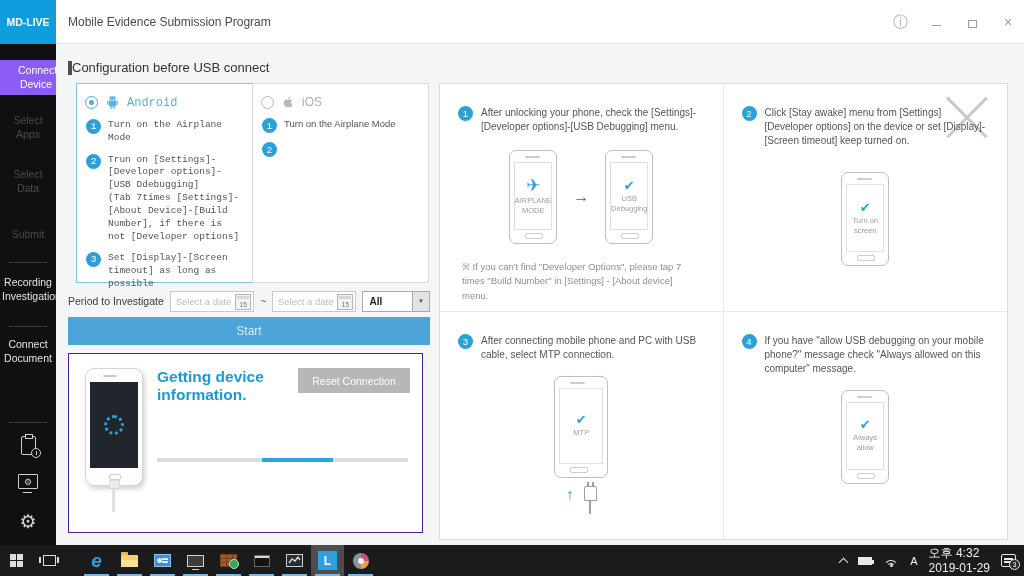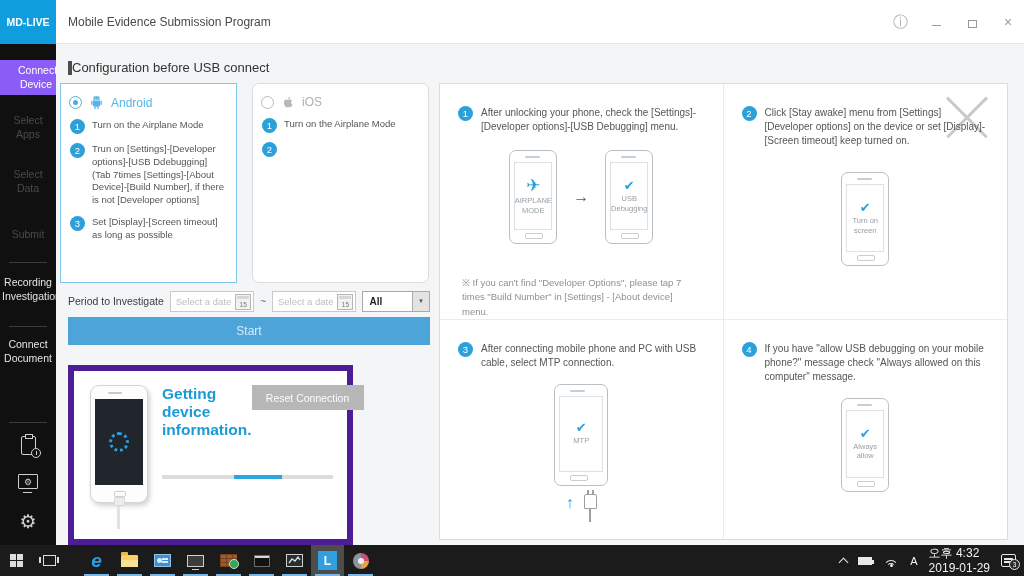--- a/index.html
+++ b/index.html
@@ -35,22 +35,22 @@
   .gear-glyph { font-size:19px; color:#cfcfcf; line-height:1; }
 
   
   .content { position:absolute; left:56px; top:44px; width:968px; height:501px; background:#f4f5f6; }
   .heading { position:absolute; left:12px; top:16px; display:flex; align-items:center; gap:0; }
   .heading-bar { width:4px; height:14px; background:#4d4d4d; }
   .heading-text { font-size:13px; color:#333; }
 
   .os-panel { position:absolute; top:39px; width:177px; height:200px; background:#fff; border:1px solid #dcdcdc; cursor:pointer; }
   .os-panel.selected { border:1px solid #7fc5ec; }
-  .panel-android { left:4px; }
-  .panel-ios { left:196px;border-radius:7px; }
+  .panel-android { left:20px;font-family:Liberation Mono, monospace; }
+  .panel-ios { left:196px; }
   .os-head { display:flex; align-items:center; gap:6px; padding:10px 8px 8px 8px; }
   .radio { width:13px; height:13px; border-radius:50%; border:1px solid #b9b9b9; position:relative; flex:0 0 auto; }
   .radio.sel { border-color:#49aee3; }
   .radio.sel::after { content:""; position:absolute; left:3px; top:3px; width:5px; height:5px; border-radius:50%; background:#49aee3; }
   .os-label-android { font-size:12px; color:#54b4e7; }
   .os-label-ios { font-size:12px; color:#b0b0b0; }
   .step { display:flex; gap:7px; padding:0 9px; margin-bottom:9px; }
   .badge { flex:0 0 auto; width:15px; height:15px; border-radius:50%; background:#2d9fd9; color:#fff; font-size:9.5px; text-align:center; line-height:15px; }
   .step-text { font-size:9.5px; color:#555; line-height:1.35; white-space:pre-line; }
 
@@ -61,21 +61,21 @@
   .date-box input::placeholder { color:#bcbcbc; }
   .cal-btn { position:absolute; right:2px; top:2px; width:16px; height:16px; border:1px solid #b5b5b5; background:#f2f2f2; font-size:6.5px; color:#777; display:flex; align-items:flex-end; justify-content:center; padding-bottom:1px; }
   .cal-btn::before { content:""; position:absolute; top:1px; left:1px; right:1px; height:3px; background:#d7d7d7; }
   .tilde { font-size:10px; color:#666; }
   .filter-select { width:76px; height:21px; border:1px solid #a9a9a9; background:#fff; display:flex; align-items:center; position:relative; cursor:pointer; }
   .filter-value { font-size:10px; color:#222; font-weight:bold; padding-left:6px; }
   .dd-btn { position:absolute; right:0; top:0; width:17px; height:19px; background:#e3e3e3; border-left:1px solid #a9a9a9; display:flex; align-items:center; justify-content:center; font-size:6px; color:#555; }
 
   .start-btn { position:absolute; left:12px; top:273px; width:362px; height:28px; background:#4ca4d9; border:none; color:#d8ecf8; font-size:12px; font-family:"Liberation Sans",sans-serif; cursor:pointer; }
 
-  .device-panel { position:absolute; left:12px; top:321px; width:285px; height:180px; background:#fff; border:6px solid #4c1d95; }
+  .device-panel { position:absolute; left:12px; top:309px; width:355px; height:180px; background:#fff; border:1px solid #4c1d95; }
   .big-phone { position:absolute; left:16px; top:14px; width:58px; height:118px; background:#fdfdfd; border:1px solid #d5d5d5; border-radius:9px; box-shadow:2px 3px 5px rgba(0,0,0,.18); }
   .big-phone::before { content:""; position:absolute; top:6px; left:17px; width:14px; height:2px; background:#c9c9c9; border-radius:1px; }
   .big-screen { position:absolute; top:13px; left:4px; right:4px; bottom:17px; background:#20262b; display:flex; align-items:center; justify-content:center; }
   .spinner { width:20px; height:20px; border:3px dotted #2d9fd9; border-radius:50%; }
   .big-phone .home { position:absolute; bottom:5px; left:23px; width:12px; height:6px; border:1px solid #cfcfcf; border-radius:2px; }
   .cable { position:absolute; left:43px; top:132px; width:3px; height:26px; background:#e2e2e2; }
   .cable::before { content:""; position:absolute; top:-6px; left:-3px; width:9px; height:7px; background:#ececec; border:1px solid #d8d8d8; border-radius:1px; }
   .dev-title-row { position:absolute; left:88px; right:12px; top:14px; display:flex; align-items:flex-start; justify-content:space-between; }
   .dev-title { font-size:15.5px; font-weight:bold; color:#1a9ad7; }
   .reset-btn { width:112px; height:25px; background:#b7b7b7; border:none; color:#fdfdfd; font-size:10.5px; font-family:"Liberation Sans",sans-serif; cursor:pointer; flex:0 0 auto; }
@@ -94,21 +94,21 @@
   .g-text { font-size:10px; color:#555; line-height:1.4; }
   .phones-row { display:flex; align-items:center; justify-content:center; gap:16px; margin-top:16px; }
   .mini-phone { width:48px; height:94px; border:1px solid #b9c0c5; border-radius:7px; background:#fff; position:relative; }
   .mini-phone::before { content:""; position:absolute; top:5px; left:15px; width:15px; height:2px; background:#c9ced2; border-radius:1px; }
   .mini-phone::after { content:""; position:absolute; bottom:4px; left:15px; width:16px; height:4px; border:1px solid #c9ced2; border-radius:2px; }
   .mini-screen { position:absolute; top:11px; left:4px; right:4px; bottom:13px; border:1px solid #dde1e4; display:flex; flex-direction:column; align-items:center; justify-content:center; gap:2px; }
   .p-check { color:#2d9fd9; font-size:13px; line-height:1; }
   .p-air { color:#2d9fd9; font-size:17px; line-height:1; }
   .p-label { font-size:7.5px; color:#98a0a6; text-align:center; white-space:pre-line; line-height:1.3; }
   .arrow-right { font-size:16px; color:#555; }
-  .g-note { margin-top:32px; font-size:9.5px; color:#8b9196; line-height:1.5; padding:0 4px; }
+  .g-note { margin-top:16px; font-size:9.5px; color:#8b9196; line-height:1.5; padding:0 4px; }
   .center-col { display:flex; flex-direction:column; align-items:center; }
   .mt14 { margin-top:14px; } .mt24 { margin-top:24px; }
   .usb-row { display:flex; align-items:flex-start; gap:10px; margin-top:8px; }
   .up-arrow { color:#2d9fd9; font-size:16px; font-weight:bold; }
   .usb-plug { width:13px; height:15px; border:1.5px solid #9aa0a5; border-radius:2px 2px 0 0; position:relative; }
   .usb-plug::before { content:""; position:absolute; top:-5px; left:2px; width:2px; height:4px; background:#9aa0a5; box-shadow:5px 0 0 #9aa0a5; }
   .usb-plug::after { content:""; position:absolute; bottom:-14px; left:4px; width:2.5px; height:13px; background:#9aa0a5; }
   .bigx { position:absolute; top:10px; right:16px; width:48px; height:48px; cursor:pointer; }
   .bigx::before,.bigx::after { content:""; position:absolute; left:-4px; top:22px; width:56px; height:2.5px; background:#c9c9c9; }
   .bigx::before { transform:rotate(45deg); }

